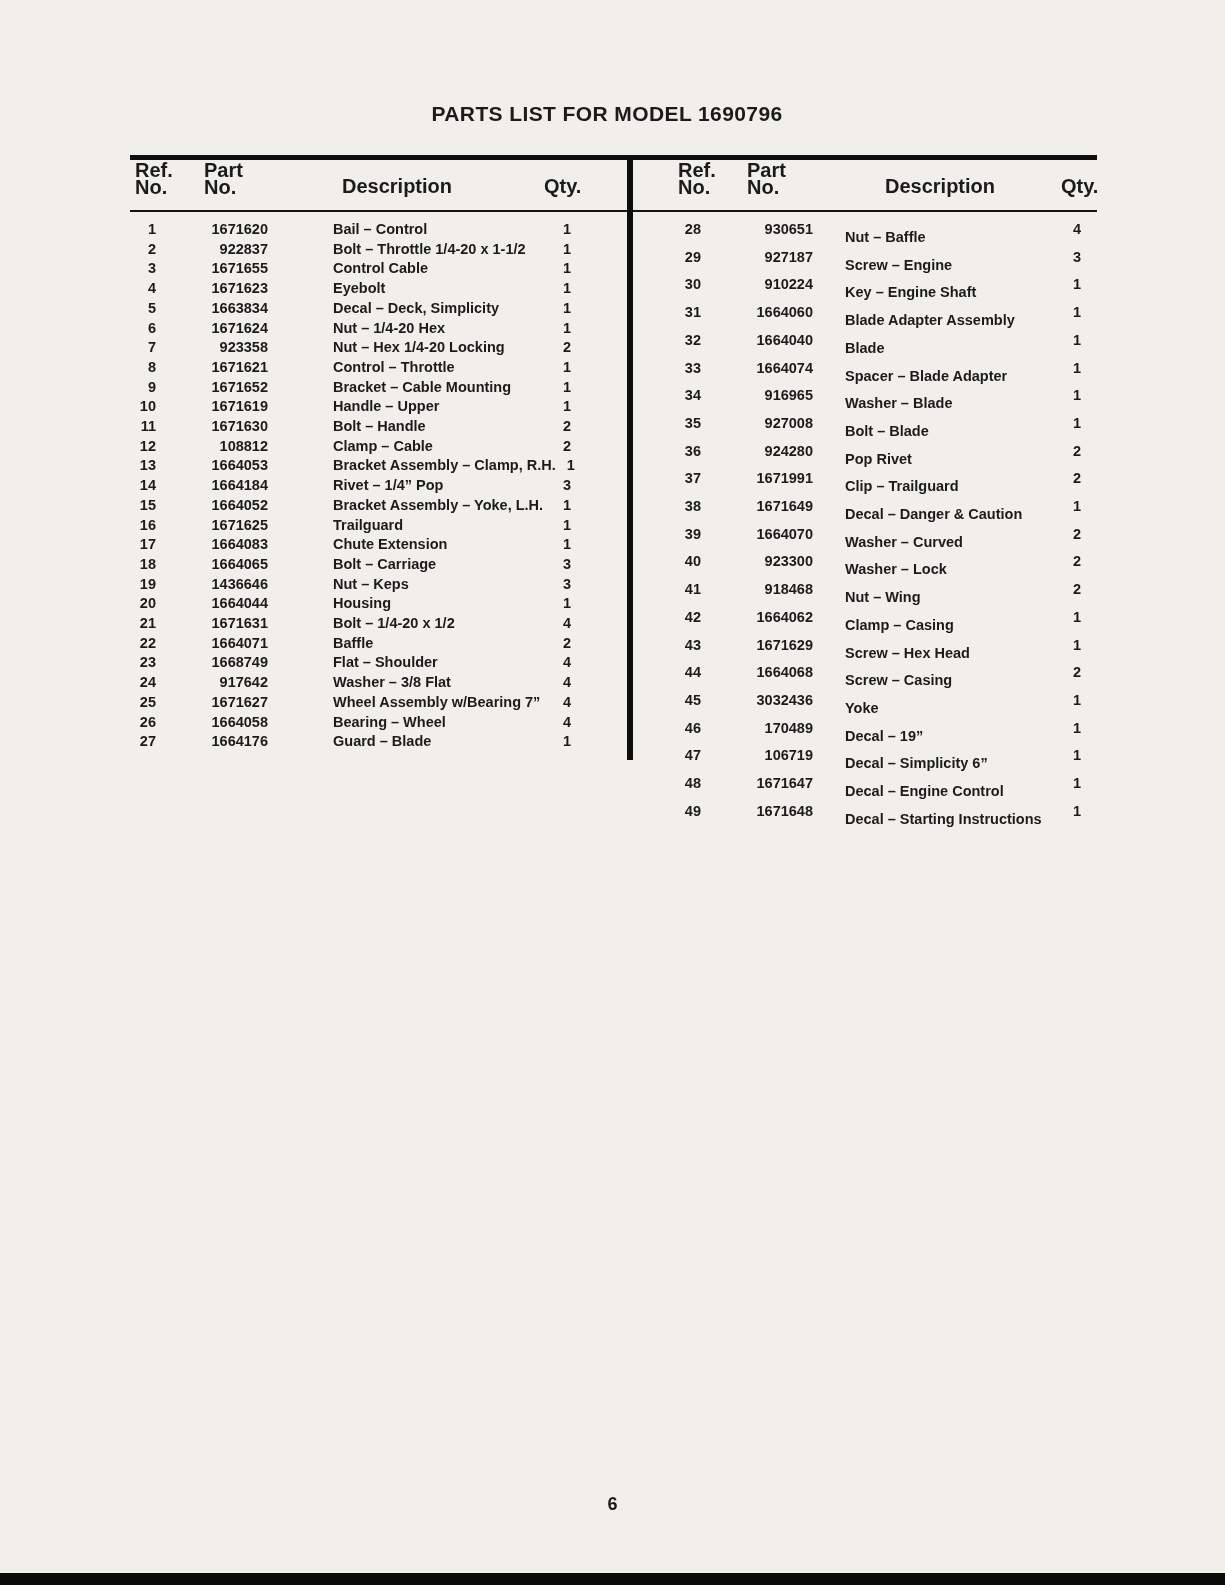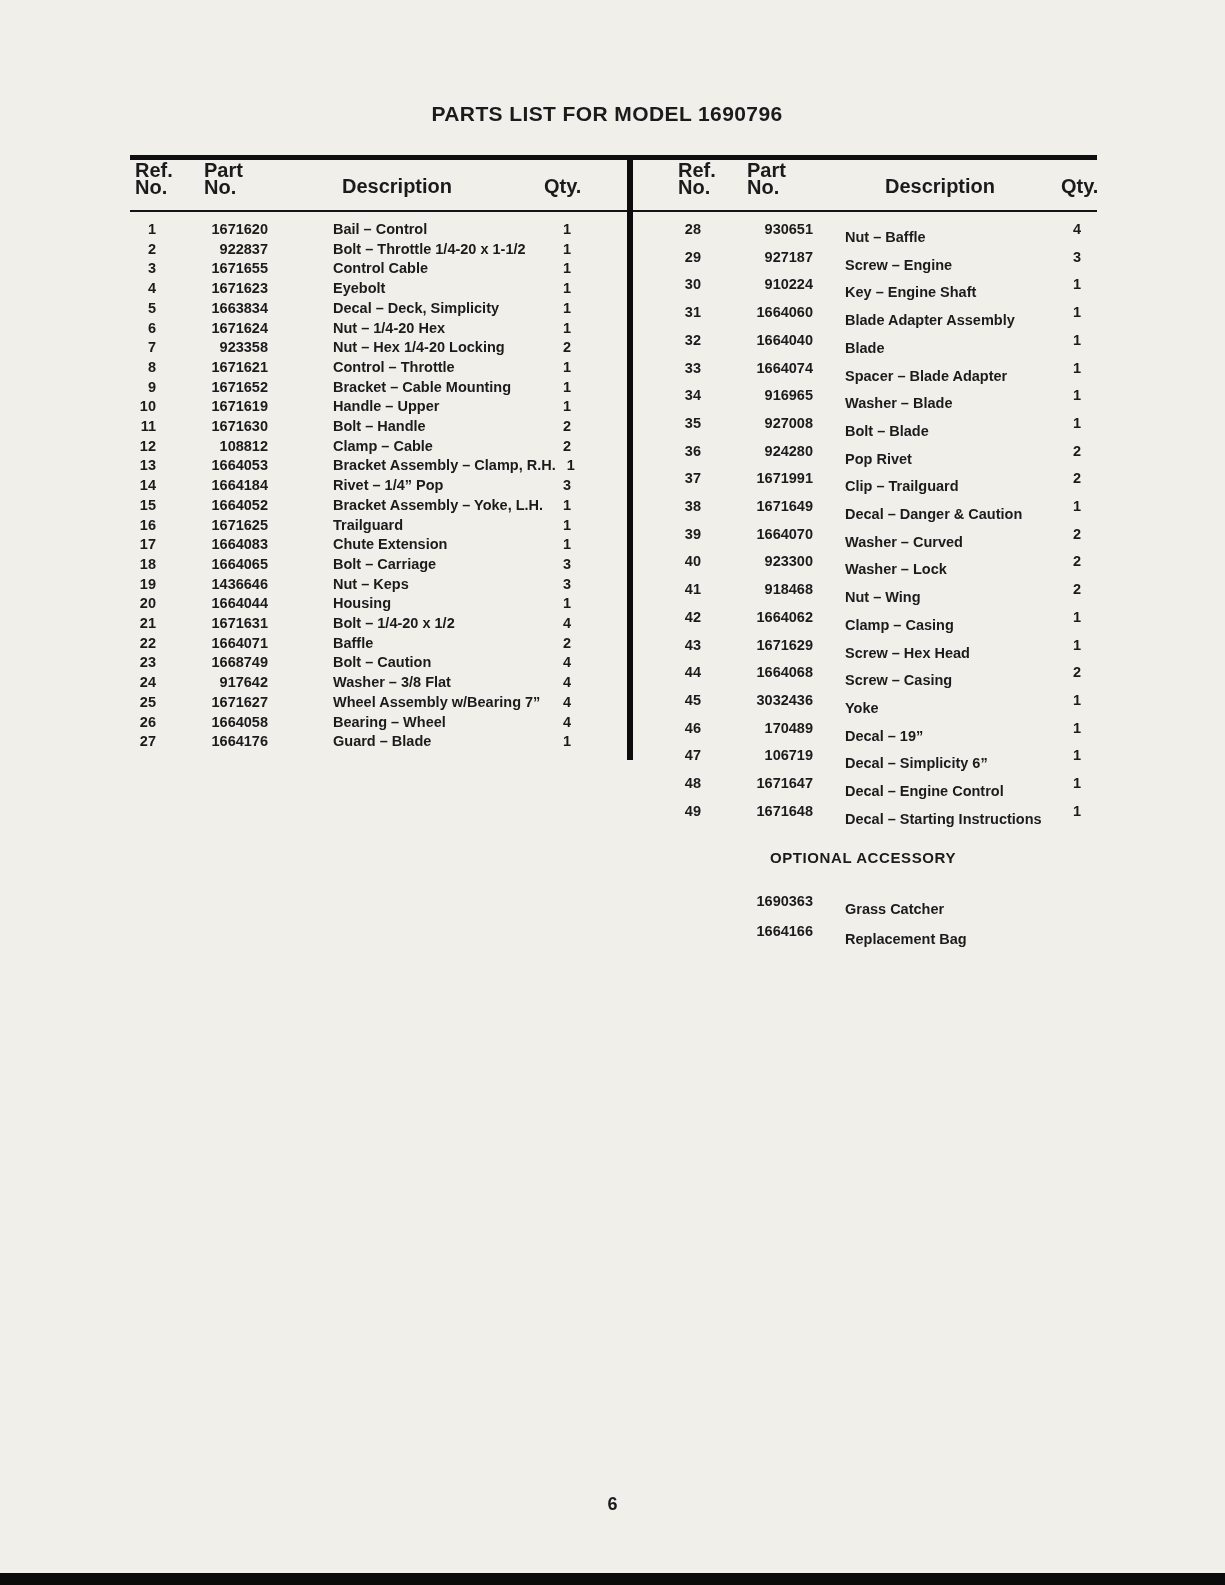--- a/index.html
+++ b/index.html
@@ -213,21 +213,21 @@
             </div>
             <div class="trow">
               <span class="c-ref">22</span>
               <span class="c-part">1664071</span>
               <span class="c-desc">Baffle</span>
               <span class="c-qty">2</span>
             </div>
             <div class="trow">
               <span class="c-ref">23</span>
               <span class="c-part">1668749</span>
-              <span class="c-desc">Bolt – Caution</span>
+              <span class="c-desc">Flat – Shoulder</span>
               <span class="c-qty">4</span>
             </div>
             <div class="trow">
               <span class="c-ref">24</span>
               <span class="c-part">917642</span>
               <span class="c-desc">Washer – 3/8 Flat</span>
               <span class="c-qty">4</span>
             </div>
             <div class="trow">
               <span class="c-ref">25</span>
@@ -387,37 +387,20 @@
               <span class="c-qty">1</span>
             </div>
             <div class="trow">
               <span class="c-ref">49</span>
               <span class="c-part">1671648</span>
               <span class="c-desc">Decal – Starting Instructions</span>
               <span class="c-qty">1</span>
             </div>
           </div>
 
-        <div class="optional">
-          <div class="opt-title">OPTIONAL ACCESSORY</div>
-          <div class="tbody opt-rows">
-              <div class="trow">
-                <span class="c-ref"></span>
-                <span class="c-part">1690363</span>
-                <span class="c-desc">Grass Catcher</span>
-                <span class="c-qty"></span>
-              </div>
-              <div class="trow">
-                <span class="c-ref"></span>
-                <span class="c-part">1664166</span>
-                <span class="c-desc">Replacement Bag</span>
-                <span class="c-qty"></span>
-              </div>
-            </div>
-        </div>
       </div>
 
     </div>
   </div>
 
   <div class="page-num">6</div>
   <div class="bottom-bar"></div>
 </div>
 
 </body></html>

